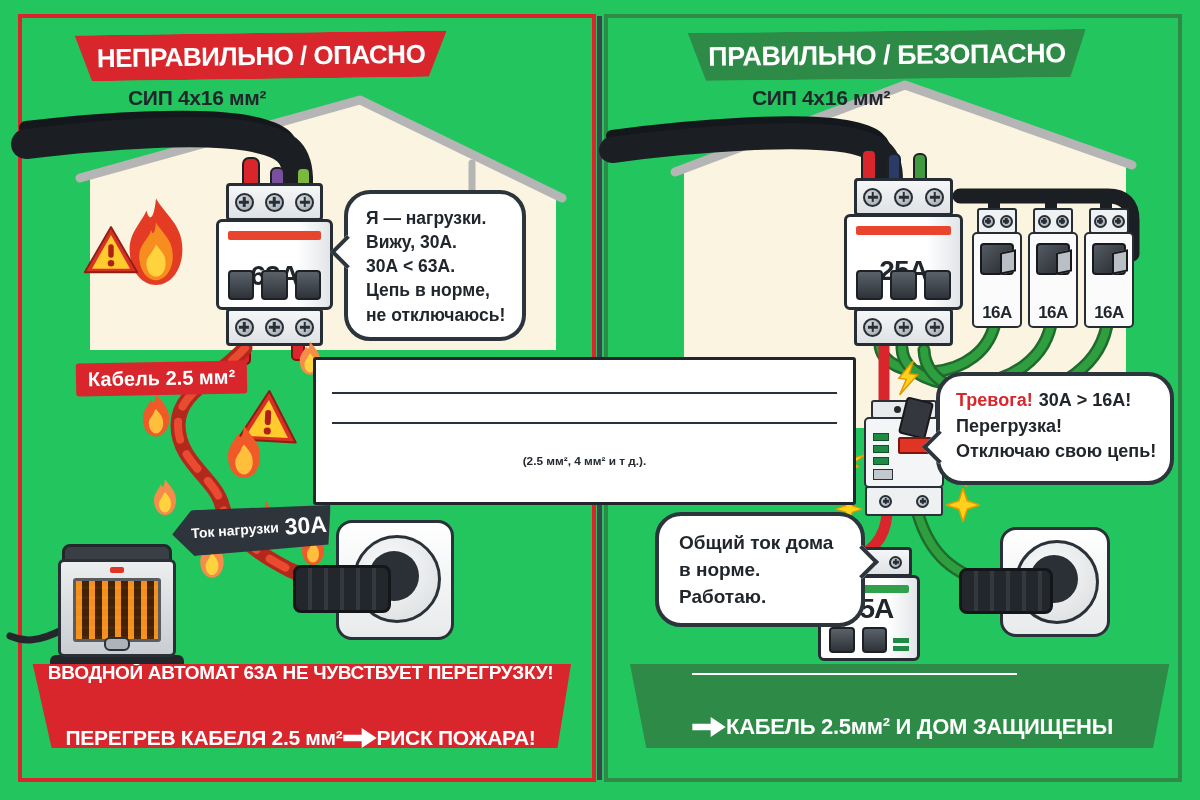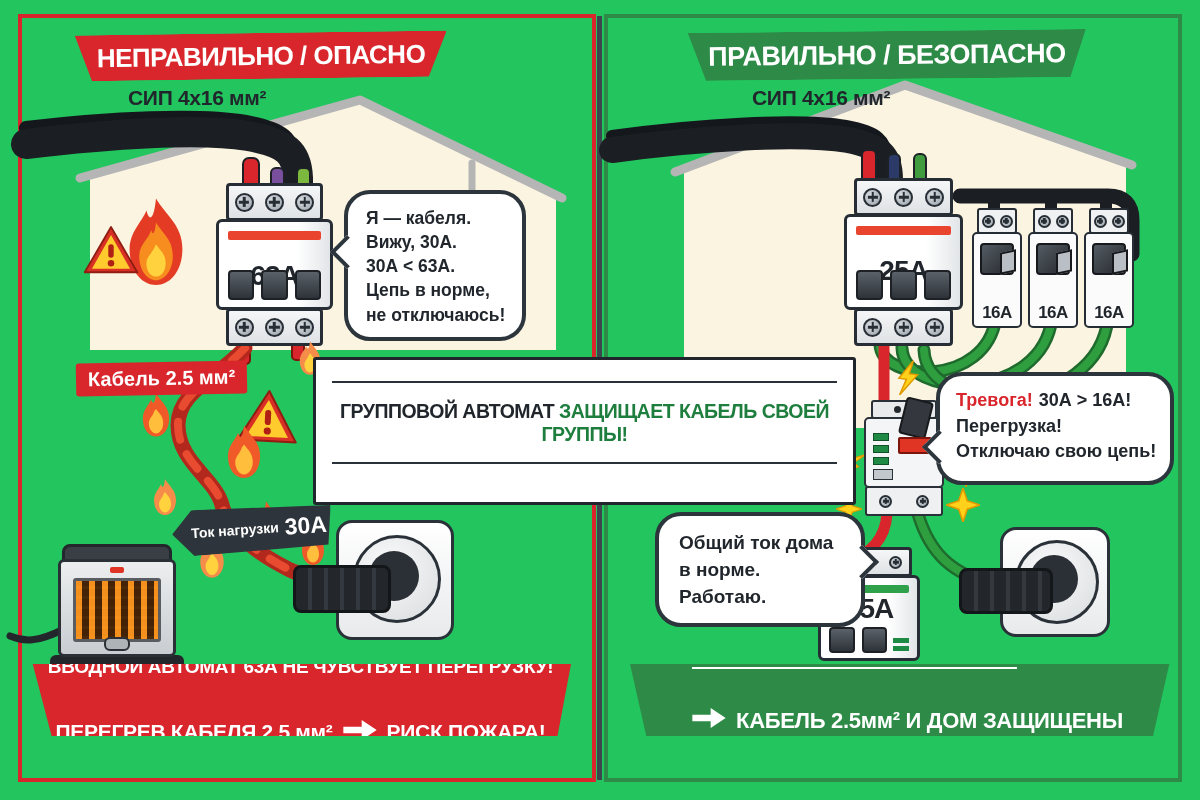--- a/index.html
+++ b/index.html
@@ -11,28 +11,28 @@
   .frame.red{left:18px;border-color:#d8262c;}
   .frame.green{left:604px;border-color:#2e8b47;}
   .divider{position:absolute;left:597px;top:16px;width:5px;height:764px;background:#3d464e;z-index:1;}
   
   .banner-top{position:absolute;display:flex;align-items:center;justify-content:center;
     color:#fff;font-weight:900;z-index:4;}
   .banner-top.red{left:75px;top:33px;width:372px;height:46px;background:#d8262c;font-size:26px;
     clip-path:polygon(0 0,100% 0,95% 100%,4.5% 100%);transform:rotate(-.8deg);letter-spacing:-.5px;}
   .banner-top.green{left:688px;top:31px;width:398px;height:48px;background:#2e8b47;font-size:27px;
     clip-path:polygon(0 0,100% 0,96% 100%,4.5% 100%);transform:rotate(-.6deg);letter-spacing:-.5px;}
-  .banner-bottom{position:absolute;top:664px;height:72px;color:#fff;font-weight:900;z-index:4;
+  .banner-bottom{position:absolute;top:664px;height:84px;color:#fff;font-weight:900;z-index:4;
     display:flex;flex-direction:column;justify-content:center;gap:3px;}
   .banner-bottom.red{left:30px;width:541px;background:#d8262c;align-items:center;
     clip-path:polygon(0.5% 0,100% 0,97.5% 100%,4% 100%);}
   .banner-bottom.green{left:630px;width:542px;background:#2e8b47;align-items:flex-start;padding-left:0;
     clip-path:polygon(0 0,99.5% 0,96.5% 100%,3% 100%);}
   .bb-line1{font-size:19px;letter-spacing:-.3px;}
-  .bb-line2{font-size:21px;display:flex;align-items:flex-start;gap:10px;letter-spacing:-.3px;margin-top:36px;}
+  .bb-line2{font-size:21px;display:flex;align-items:center;letter-spacing:-.3px;margin-top:36px;}
   .banner-bottom.green .bb-line1,.banner-bottom.green .bb-line2{font-size:22px;margin-left:62px;}
   .bb-rule{height:2px;background:#fff;width:86%;}
   .banner-bottom.green .bb-rule{width:60%;margin-left:62px;}
   .sip-label{position:absolute;font-size:21px;font-weight:800;color:#20262c;z-index:3;letter-spacing:-.3px;}
   
   .center-box{position:absolute;left:313px;top:357px;width:543px;height:148px;background:#fff;
     border:3px solid #20262c;border-radius:3px;z-index:6;display:flex;flex-direction:column;
     justify-content:space-evenly;text-align:center;padding:4px 12px;box-sizing:border-box;}
   .cb-line1{font-size:21px;font-weight:900;letter-spacing:-.5px;}
   .cb-line2{font-size:19.5px;font-weight:900;letter-spacing:-.5px;}
@@ -221,21 +221,21 @@
     </div>
     <div class="term-row">
       <span class="screw"></span>
       <span class="screw"></span>
       <span class="screw"></span>
     </div>
   </div>
 
   <div class="bubble bubble-main left-tail">
     <span class="tail" style="top:46px;"></span>
-    <div>Я — кабеля.</div>
+    <div>Я — нагрузки.</div>
     <div>Вижу, 30А.</div>
     <div>30А &lt; 63А.</div>
     <div>Цепь в норме,</div>
     <div>не отключаюсь!</div>
   </div>
 
   <div class="cable-label">Кабель 2.5 мм²</div>
   <div class="icon" style="left:236px;top:388px;width:64px;transform:rotate(3deg);">
     <svg viewBox="0 0 64 58" width="64" height="58">
         <path d="M32 3 L61 53 L3 53 Z" fill="#d93025" stroke="#8f1d12" stroke-width="2" stroke-linejoin="round"></path>
@@ -318,26 +318,23 @@
           <svg viewBox="0 0 40 24" width="34" height="20">
             <path d="M0 8 H22 V0 L40 12 L22 24 V16 H0 Z" fill="#fff"></path>
           </svg>
         </span>
       <span>РИСК ПОЖАРА!</span>
     </div>
   </div>
 
   <div class="center-box">
     <div class="cb-rule"></div>
-    <div class="cb-line2">
-      <span>ГРУППОВОЙ АВТОМАТ</span>
-      <span class="green-part">ЗАЩИЩАЕТ КАБЕЛЬ СВОЕЙ ГРУППЫ!</span>
-    </div>
     <div class="cb-rule"></div>
     <div class="cb-note">
+      <div>(2.5 мм², 4 мм² и т д.).</div>
     </div>
   </div>
 
   <div class="banner-top green">
     <span>ПРАВИЛЬНО / БЕЗОПАСНО</span>
   </div>
   <div class="sip-label" style="left:752px;top:86px;">СИП 4x16 мм²</div>
 
   <div class="breaker" style="left:844px;top:178px;width:119px;height:168px;">
     <div class="term-row">

